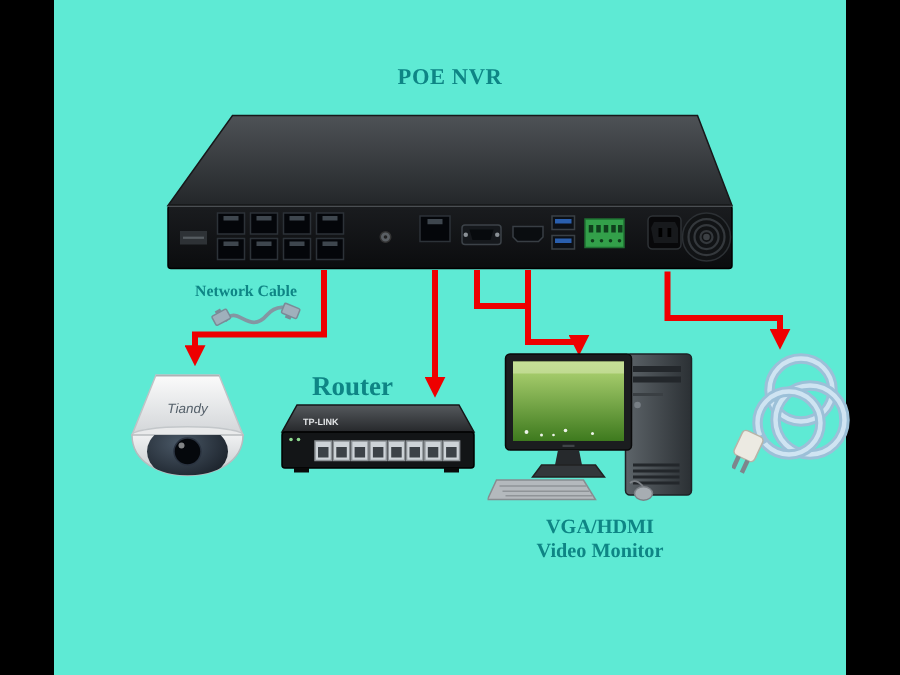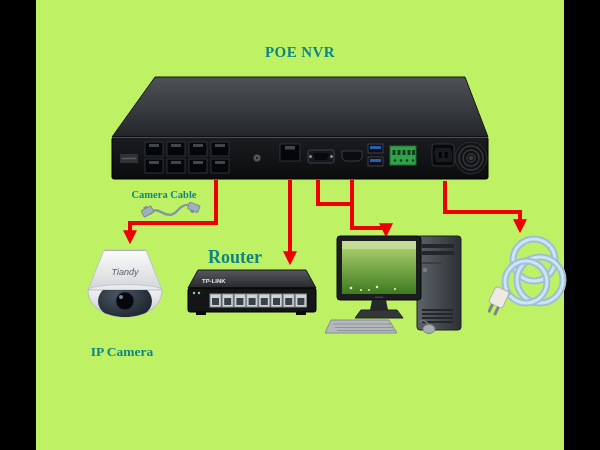--- a/index.html
+++ b/index.html
@@ -1,16 +1,16 @@
 <!DOCTYPE html>
 <html><head>
 <meta charset="utf-8">
 <style>
   html,body{margin:0;padding:0;background:#fff}
-  .stage{position:relative;width:600px;height:450px;background:#bef264;overflow:hidden;
+  .stage{position:relative;width:600px;height:450px;background:#5eead4;overflow:hidden;
          font-family:"Liberation Serif","DejaVu Serif",serif}
   .letterbox{position:absolute;top:0;bottom:0;width:36px;background:#000}
   .letterbox.left{left:0}
   .letterbox.right{right:0}
   .title{position:absolute;left:240px;top:44px;width:120px;text-align:center;
          color:#0e8585;font-weight:bold;font-size:15px;letter-spacing:.4px}
   .lbl{position:absolute;color:#0e8585;font-weight:bold;font-size:13.5px;text-align:center;line-height:16px}
   .lbl.small{font-size:10.5px;line-height:12px}
   svg{position:absolute;display:block}
   svg text{font-family:"Liberation Sans","DejaVu Sans",sans-serif}
@@ -147,21 +147,21 @@
     </defs>
     <g fill="none" stroke="#ee0000" stroke-width="4">
       <path d="M216,180 L216,223 L130,223 L130,240" marker-end="url(#ah)"></path>
       <path d="M290,180 L290,261" marker-end="url(#ah)"></path>
       <path d="M318,180 L318,204 L350,204"></path>
       <path d="M352,180 L352,228 L386,228 L386,233" marker-end="url(#ah)"></path>
       <path d="M445,181 L445,212 L520,212 L520,229" marker-end="url(#ah)"></path>
     </g>
   </svg>
 
-  <div class="lbl small lbl-netcable">Camera Cable</div>
+  <div class="lbl small lbl-netcable">Network Cable</div>
   <svg class="netcable" width="64" height="26" viewBox="0 0 64 26">
     <path d="M12,16 C20,4 28,26 40,12 C46,5 54,6 58,10" fill="none" stroke="#8496a2" stroke-width="2.5"></path>
     <g transform="translate(3,13) rotate(-28)">
       <rect x="0" y="0" width="11" height="7" rx="1" fill="#9fb0bc" stroke="#7a8b97"></rect>
       <rect x="3.5" y="-2" width="4" height="2" fill="#7a8b97"></rect>
     </g>
     <g transform="translate(52,4) rotate(22)">
       <rect x="0" y="0" width="11" height="7" rx="1" fill="#9fb0bc" stroke="#7a8b97"></rect>
       <rect x="3.5" y="7" width="4" height="2" fill="#7a8b97"></rect>
     </g>
@@ -193,21 +193,20 @@
     <g>
       <ellipse cx="49" cy="48" rx="37" ry="5.5" fill="#e9eaeb" stroke="#c3c7ca"></ellipse>
       <path d="M12,48 C12,84 86,84 86,48 Z" fill="url(#camDome)" stroke="#b8bcbf"></path>
       <g clip-path="url(#domeClip)">
         <ellipse cx="49" cy="59" rx="27" ry="19" fill="url(#camGlass)"></ellipse>
         <circle cx="49" cy="59" r="9" fill="#05080c" stroke="#2a3340"></circle>
         <circle cx="45" cy="55" r="2" fill="#ffffff" opacity="0.5"></circle>
       </g>
     </g>
   </svg>
-  <div class="lbl lbl-camera">IP Camera</div>
 
   <div class="lbl lbl-router">Router</div>
   <svg class="router" width="140" height="55" viewBox="0 0 140 55">
     <defs>
       <linearGradient id="rtTop" x1="0" y1="0" x2="0" y2="1">
         <stop offset="0" stop-color="#55595d"></stop>
           <stop offset="1" stop-color="#26282b"></stop>
       </linearGradient>
     </defs>
     <polygon points="18,4 126,4 136,22 8,22" fill="url(#rtTop)" stroke="#141618"></polygon>
@@ -292,20 +291,24 @@
     </g>
     <g>
       <polygon points="6,88 64,88 72,101 0,101" fill="#b4b9bd" stroke="#878c90"></polygon>
       <path d="M8,92 L66,92 M10,95.5 L68,95.5 M12,98.5 L70,98.5" stroke="#8f9498" stroke-width="1" fill="none"></path>
     </g>
     <g>
       <path d="M104,93 C101,88 97,88 95,90" fill="none" stroke="#7c8186" stroke-width="1.2"></path>
       <ellipse cx="104" cy="97" rx="6" ry="4.5" fill="#a7adb2" stroke="#7c8186"></ellipse>
     </g>
   </svg>
+  <div class="lbl lbl-monitor">
+    <div>VGA/HDMI</div>
+    <div>Video Monitor</div>
+  </div>
 
   <svg class="powercable" width="85" height="92" viewBox="0 0 85 92">
     <g fill="none">
       <circle cx="46" cy="32" r="21" stroke="#9cc0d8" stroke-width="7"></circle>
       <circle cx="46" cy="32" r="21" stroke="#cfe4f2" stroke-width="3"></circle>
       <circle cx="52" cy="52" r="23" stroke="#9cc0d8" stroke-width="7"></circle>
       <circle cx="52" cy="52" r="23" stroke="#cfe4f2" stroke-width="3"></circle>
       <circle cx="38" cy="54" r="21" stroke="#9cc0d8" stroke-width="7"></circle>
       <circle cx="38" cy="54" r="21" stroke="#cfe4f2" stroke-width="3"></circle>
       <path d="M22,64 C15,68 12,72 14,78" stroke="#9cc0d8" stroke-width="6"></path>

